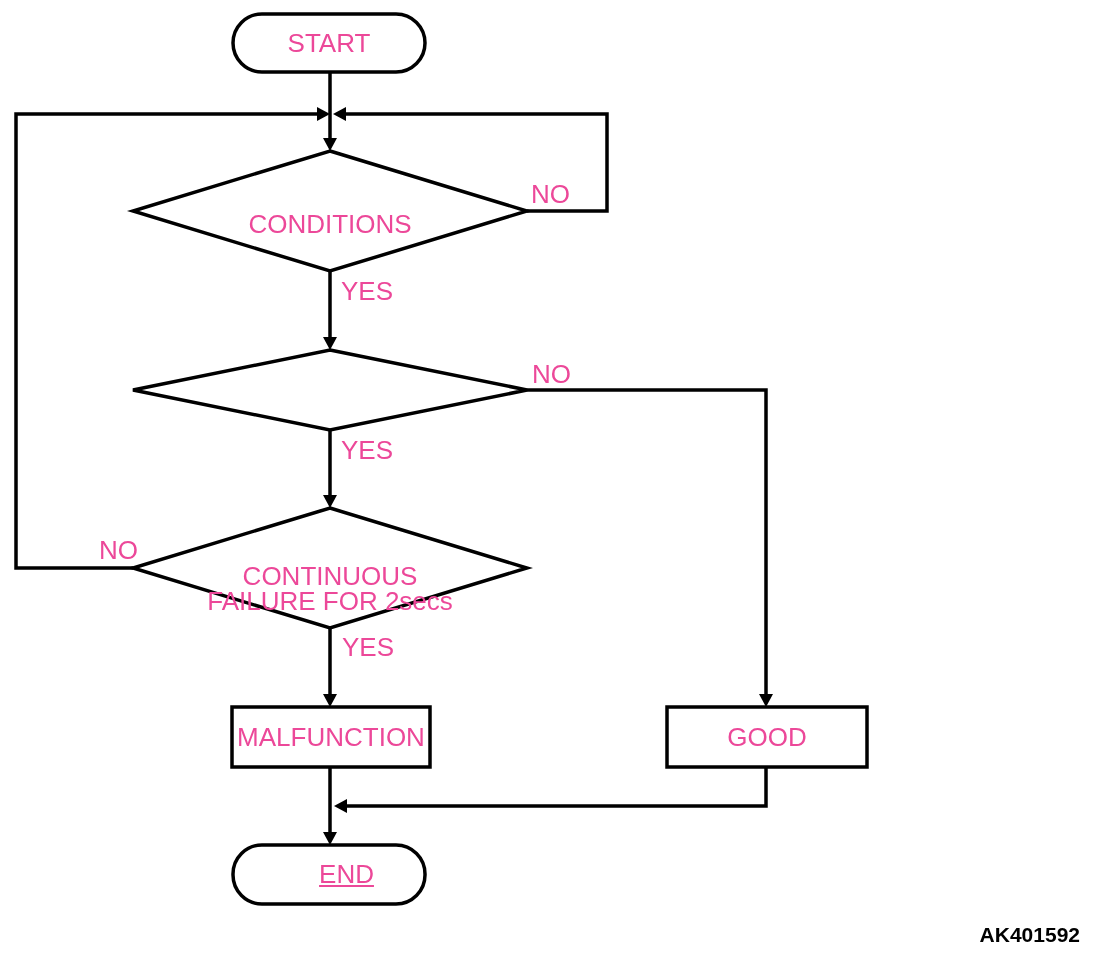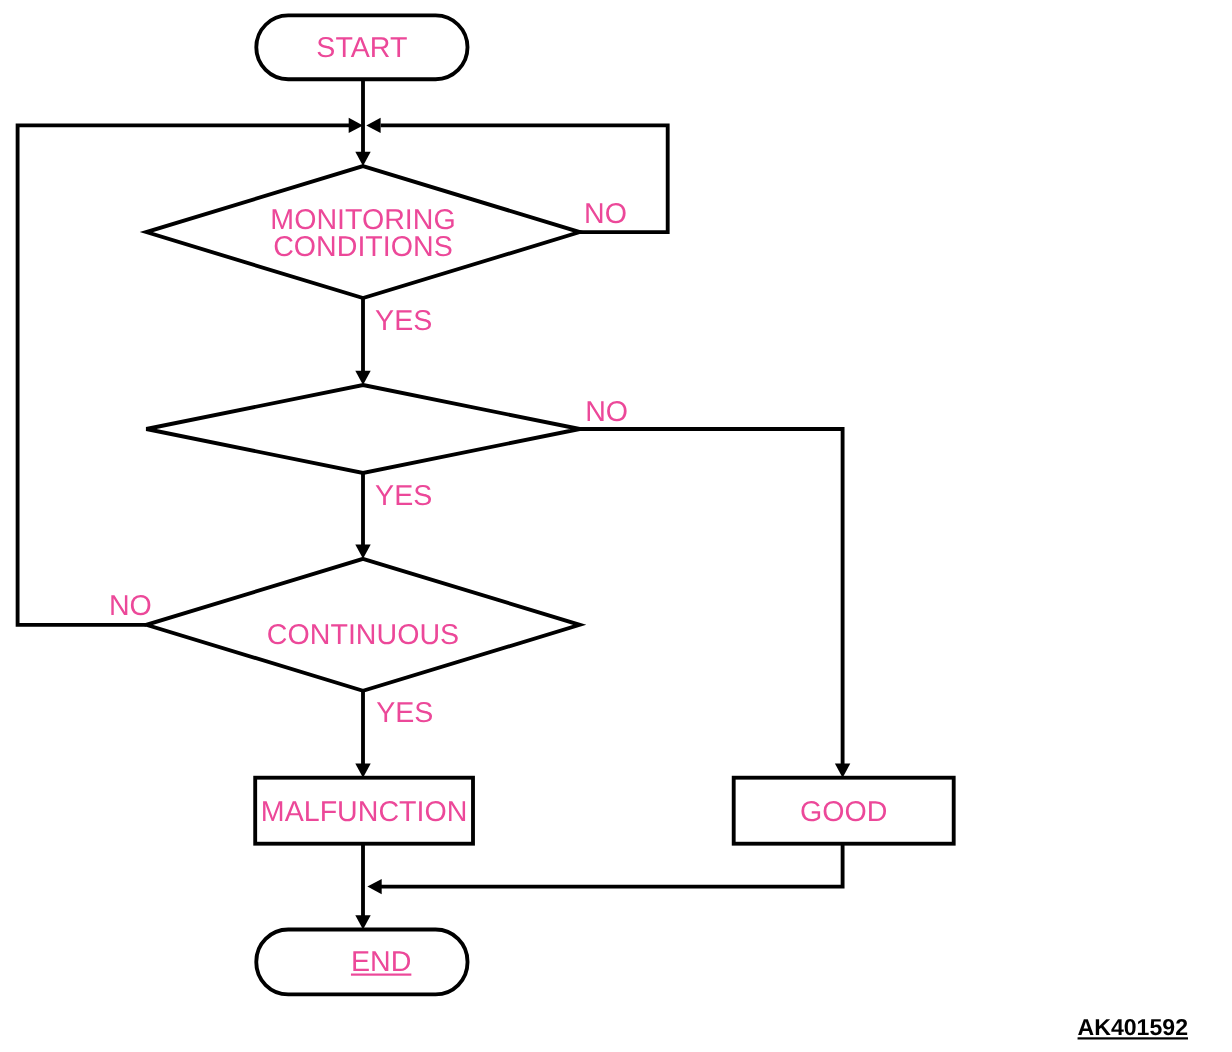--- a/index.html
+++ b/index.html
@@ -30,21 +30,20 @@
   }
   .lbl.center { text-align: center; }
   .lbl.two-line { line-height: 25px; white-space: normal; }
   .lbl.right { text-align: right; }
   .fig-code {
     position: absolute;
     font-size: 21px;
     font-weight: bold;
     text-align: right;
     letter-spacing: 0px;
-    text-decoration: underline;
   }
 </style>
 </head>
 <body>
 
 <div class="canvas">
 
   <svg width="1120" height="956" viewBox="0 0 1120 956">
     <g fill="none" stroke="#000000" stroke-width="3.5">
 
@@ -76,27 +75,28 @@
       <polygon points="323,694 337,694 330,707"></polygon>
       <polygon points="759,694 773,694 766,707"></polygon>
       <polygon points="347,799 347,813 334,806"></polygon>
       <polygon points="323,832 337,832 330,845"></polygon>
     </g>
   </svg>
 
   <div class="lbl center" style="left:233px; top:30px; width:192px;">START</div>
 
   <div class="lbl center two-line" style="left:180px; top:187px; width:300px;">
-    <span>MONITORING</span><br>
+    <br>
     <span>CONDITIONS</span>
   </div>
 
 
   <div class="lbl center two-line" style="left:155px; top:564px; width:350px;">
     <span>CONTINUOUS</span><br>
+    <span>FAILURE FOR 2secs</span>
   </div>
 
   <div class="lbl center" style="left:232px; top:724px; width:198px;">MALFUNCTION</div>
 
   <div class="lbl center" style="left:667px; top:724px; width:200px;">GOOD</div>
 
   <div class="lbl center" style="left:233px; top:861px; width:227px;text-decoration:underline;">END</div>
 
   <div class="lbl" style="left:531px; top:181px;">NO</div>
   <div class="lbl" style="left:341px; top:278px;">YES</div>

